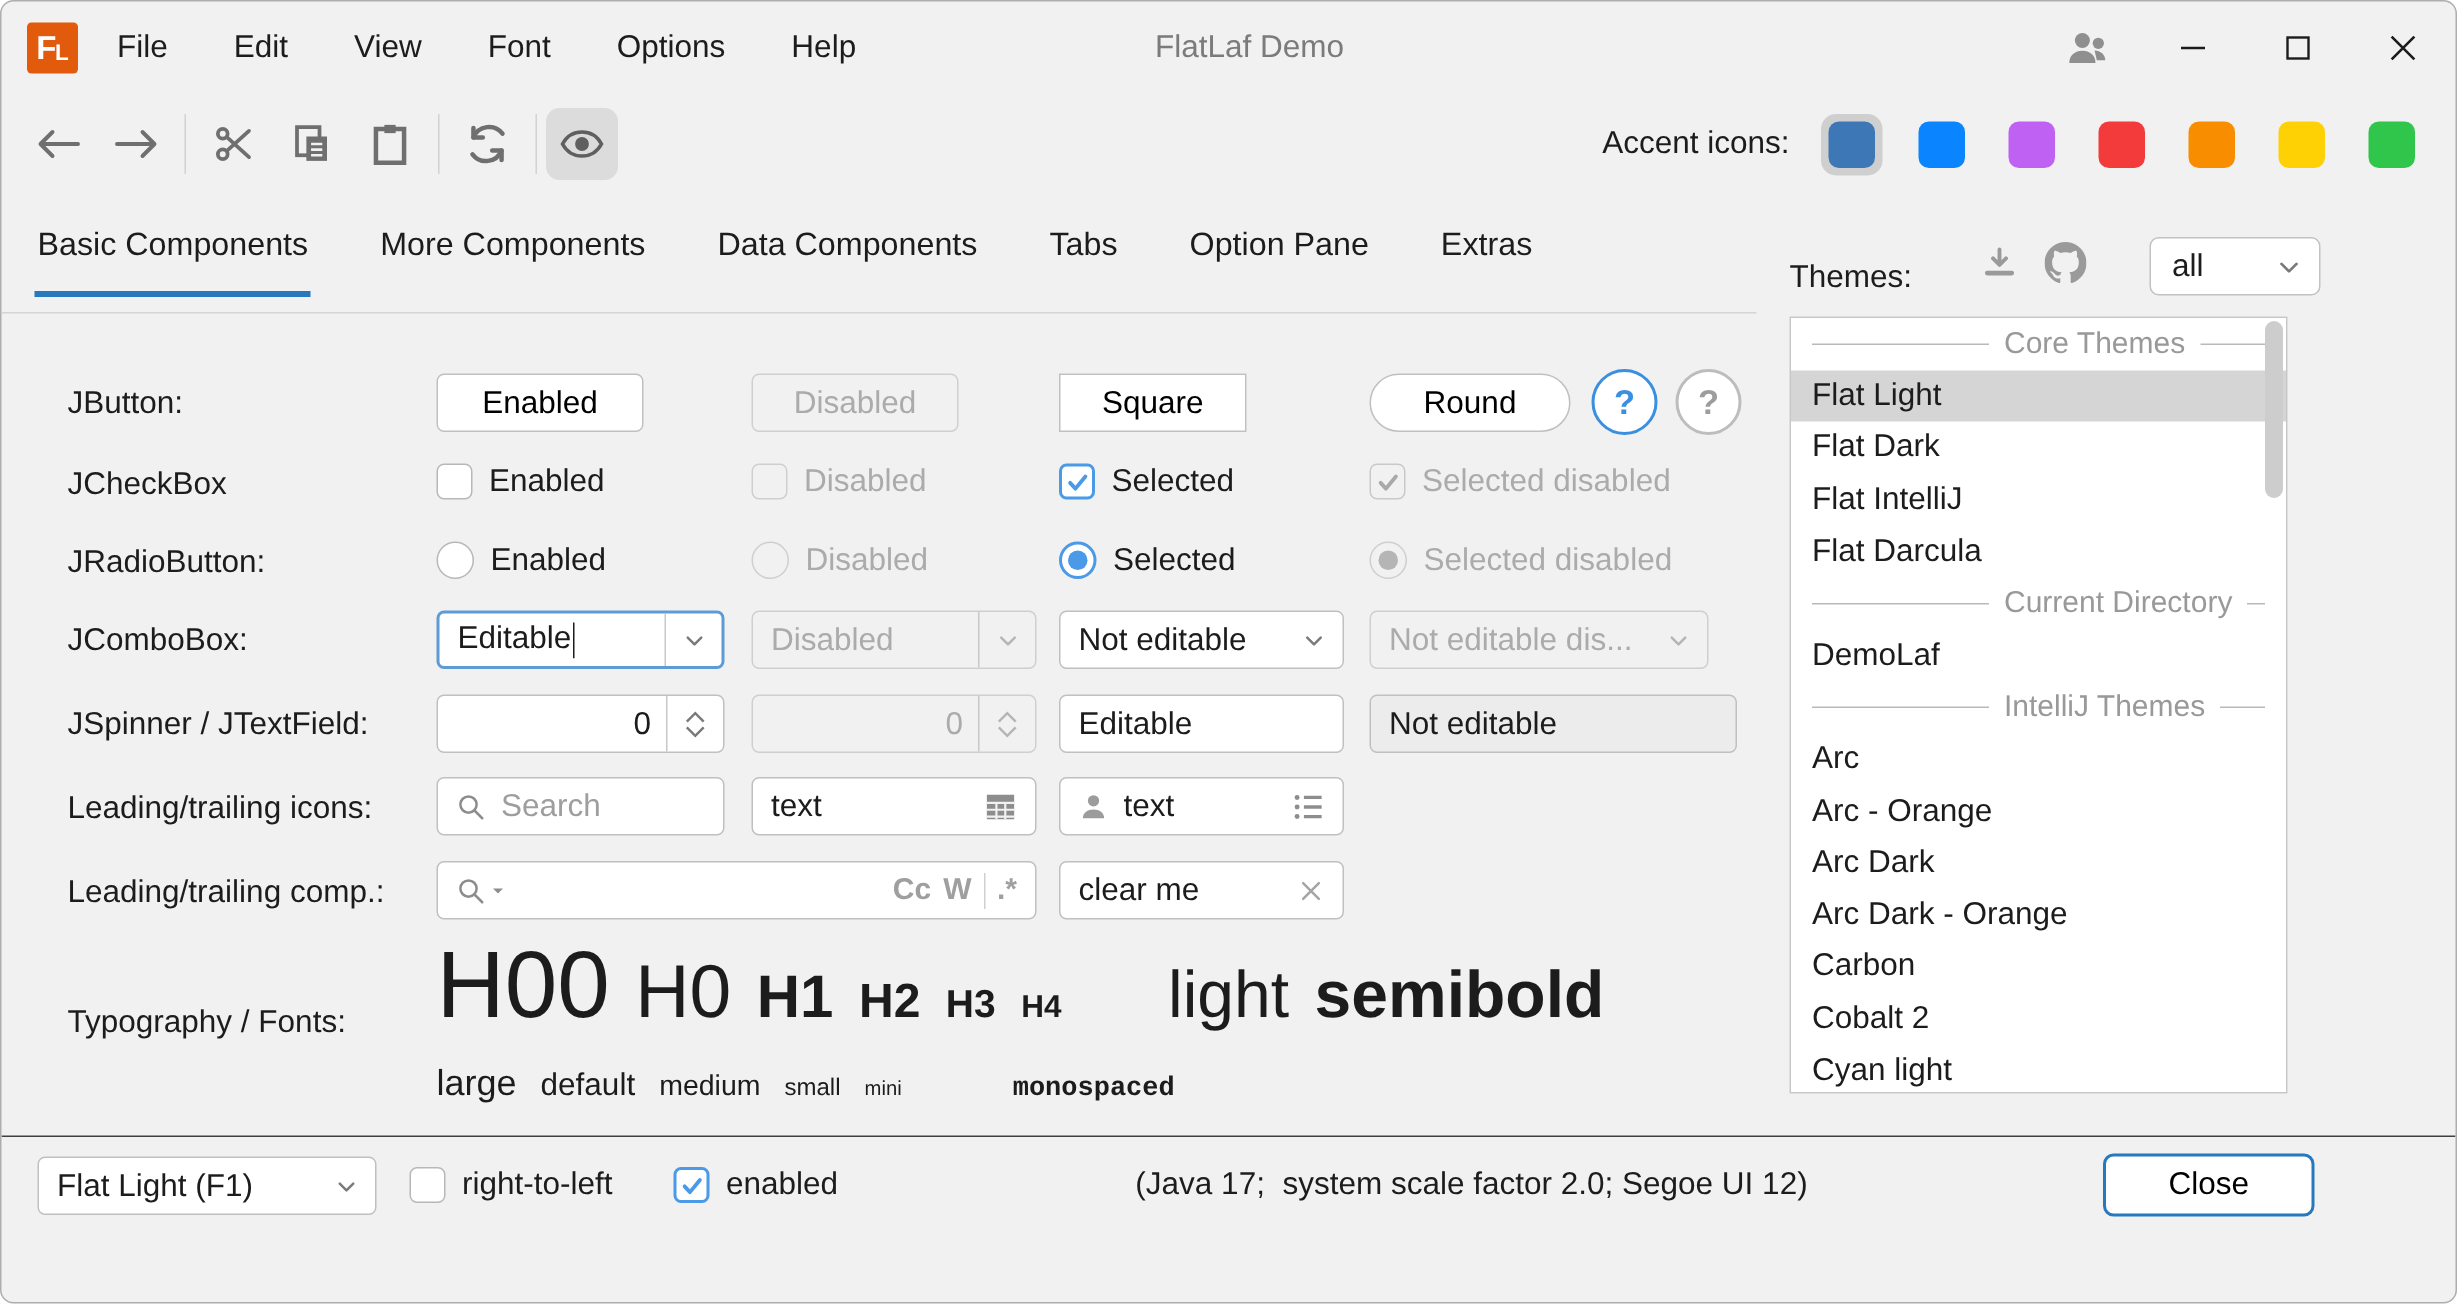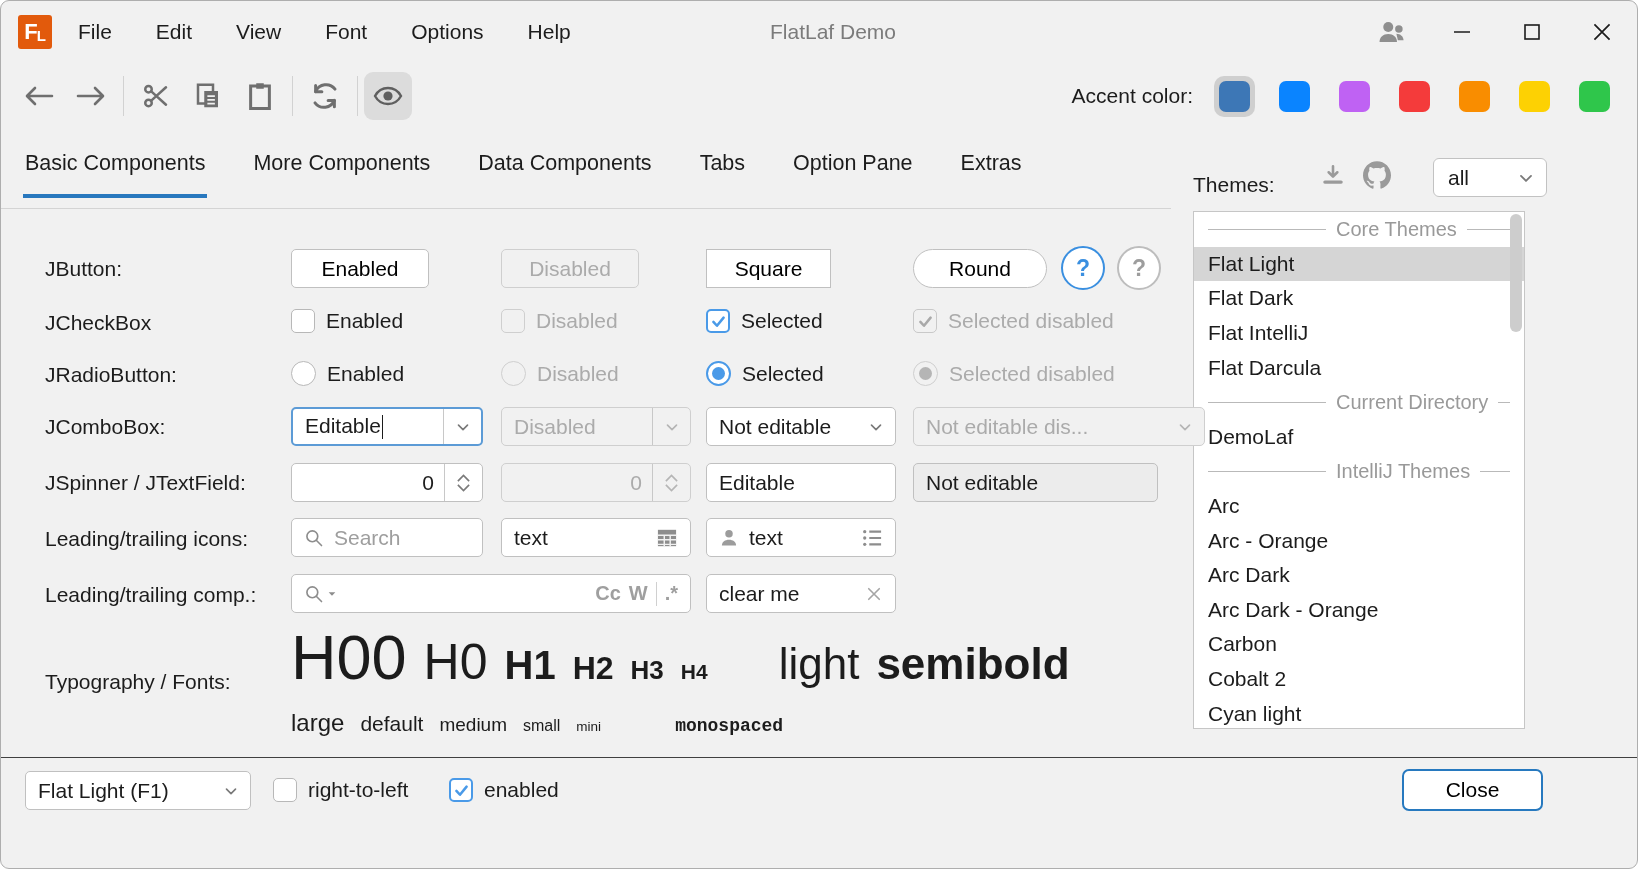--- a/index.html
+++ b/index.html
@@ -196,21 +196,21 @@
         </svg>
     </div>
     <div class="tool-sep"></div>
     <div class="tool toggled">
       <svg width="32" height="24" viewBox="0 0 32 24">
           <path d="M3 12C6 6.5 10.7 4 16 4s10 2.5 13 8c-3 5.5-7.7 8-13 8S6 17.5 3 12z" fill="none" stroke="#5f5f5f" stroke-width="2.4"></path>
           <circle cx="16" cy="12" r="4.6" fill="#5f5f5f"></circle>
         </svg>
     </div>
     <div class="accent-area">
-      <span class="accent-label">Accent color:</span>
+      <span class="accent-label">Accent icons:</span>
       <span class="swatch-wrap selected">
           <span class="swatch" style="background: rgb(61, 119, 182);"></span>
         </span>
       <span class="swatch-wrap">
           <span class="swatch" style="background: rgb(10, 132, 255);"></span>
         </span>
       <span class="swatch-wrap">
           <span class="swatch" style="background: rgb(191, 98, 243);"></span>
         </span>
       <span class="swatch-wrap">
@@ -375,21 +375,21 @@
     <div class="cell" style="left:705px; top:198px; width:190px">
       <div class="combo">
         <span class="txt">Not editable</span>
         <span class="arrow">
             <svg width="18" height="18" viewBox="0 0 24 24">
               <path d="M6 9.5l6 6 6-6" fill="none" stroke="#7a7a7a" stroke-width="2.2" stroke-linecap="round" stroke-linejoin="round"></path>
             </svg>
           </span>
       </div>
     </div>
-    <div class="cell" style="left:912px; top:198px; width:292px">
+    <div class="cell" style="left:912px; top:198px; width:226px">
       <div class="combo disabled">
         <span class="txt">Not editable dis...</span>
         <span class="arrow">
             <svg width="18" height="18" viewBox="0 0 24 24">
               <path d="M6 9.5l6 6 6-6" fill="none" stroke="#b5b5b5" stroke-width="2.2" stroke-linecap="round" stroke-linejoin="round"></path>
             </svg>
           </span>
       </div>
     </div>
 
@@ -533,16 +533,17 @@
         <span>right-to-left</span>
     </div>
     <div class="check-row sb-check-enabled">
       <span class="checkbox checked">
           <svg width="17" height="17" viewBox="0 0 20 20">
             <path d="M4 10.5l4.2 4.5L16 5.5" fill="none" stroke="#4a9ae8" stroke-width="3" stroke-linecap="round" stroke-linejoin="round"></path>
           </svg>
         </span>
         <span>enabled</span>
     </div>
+    <span class="sb-info">(Java 17;  system scale factor 2.0; Segoe UI 12)</span>
     <button class="close-btn">Close</button>
   </div>
 
 </div>
 
 </body></html>

